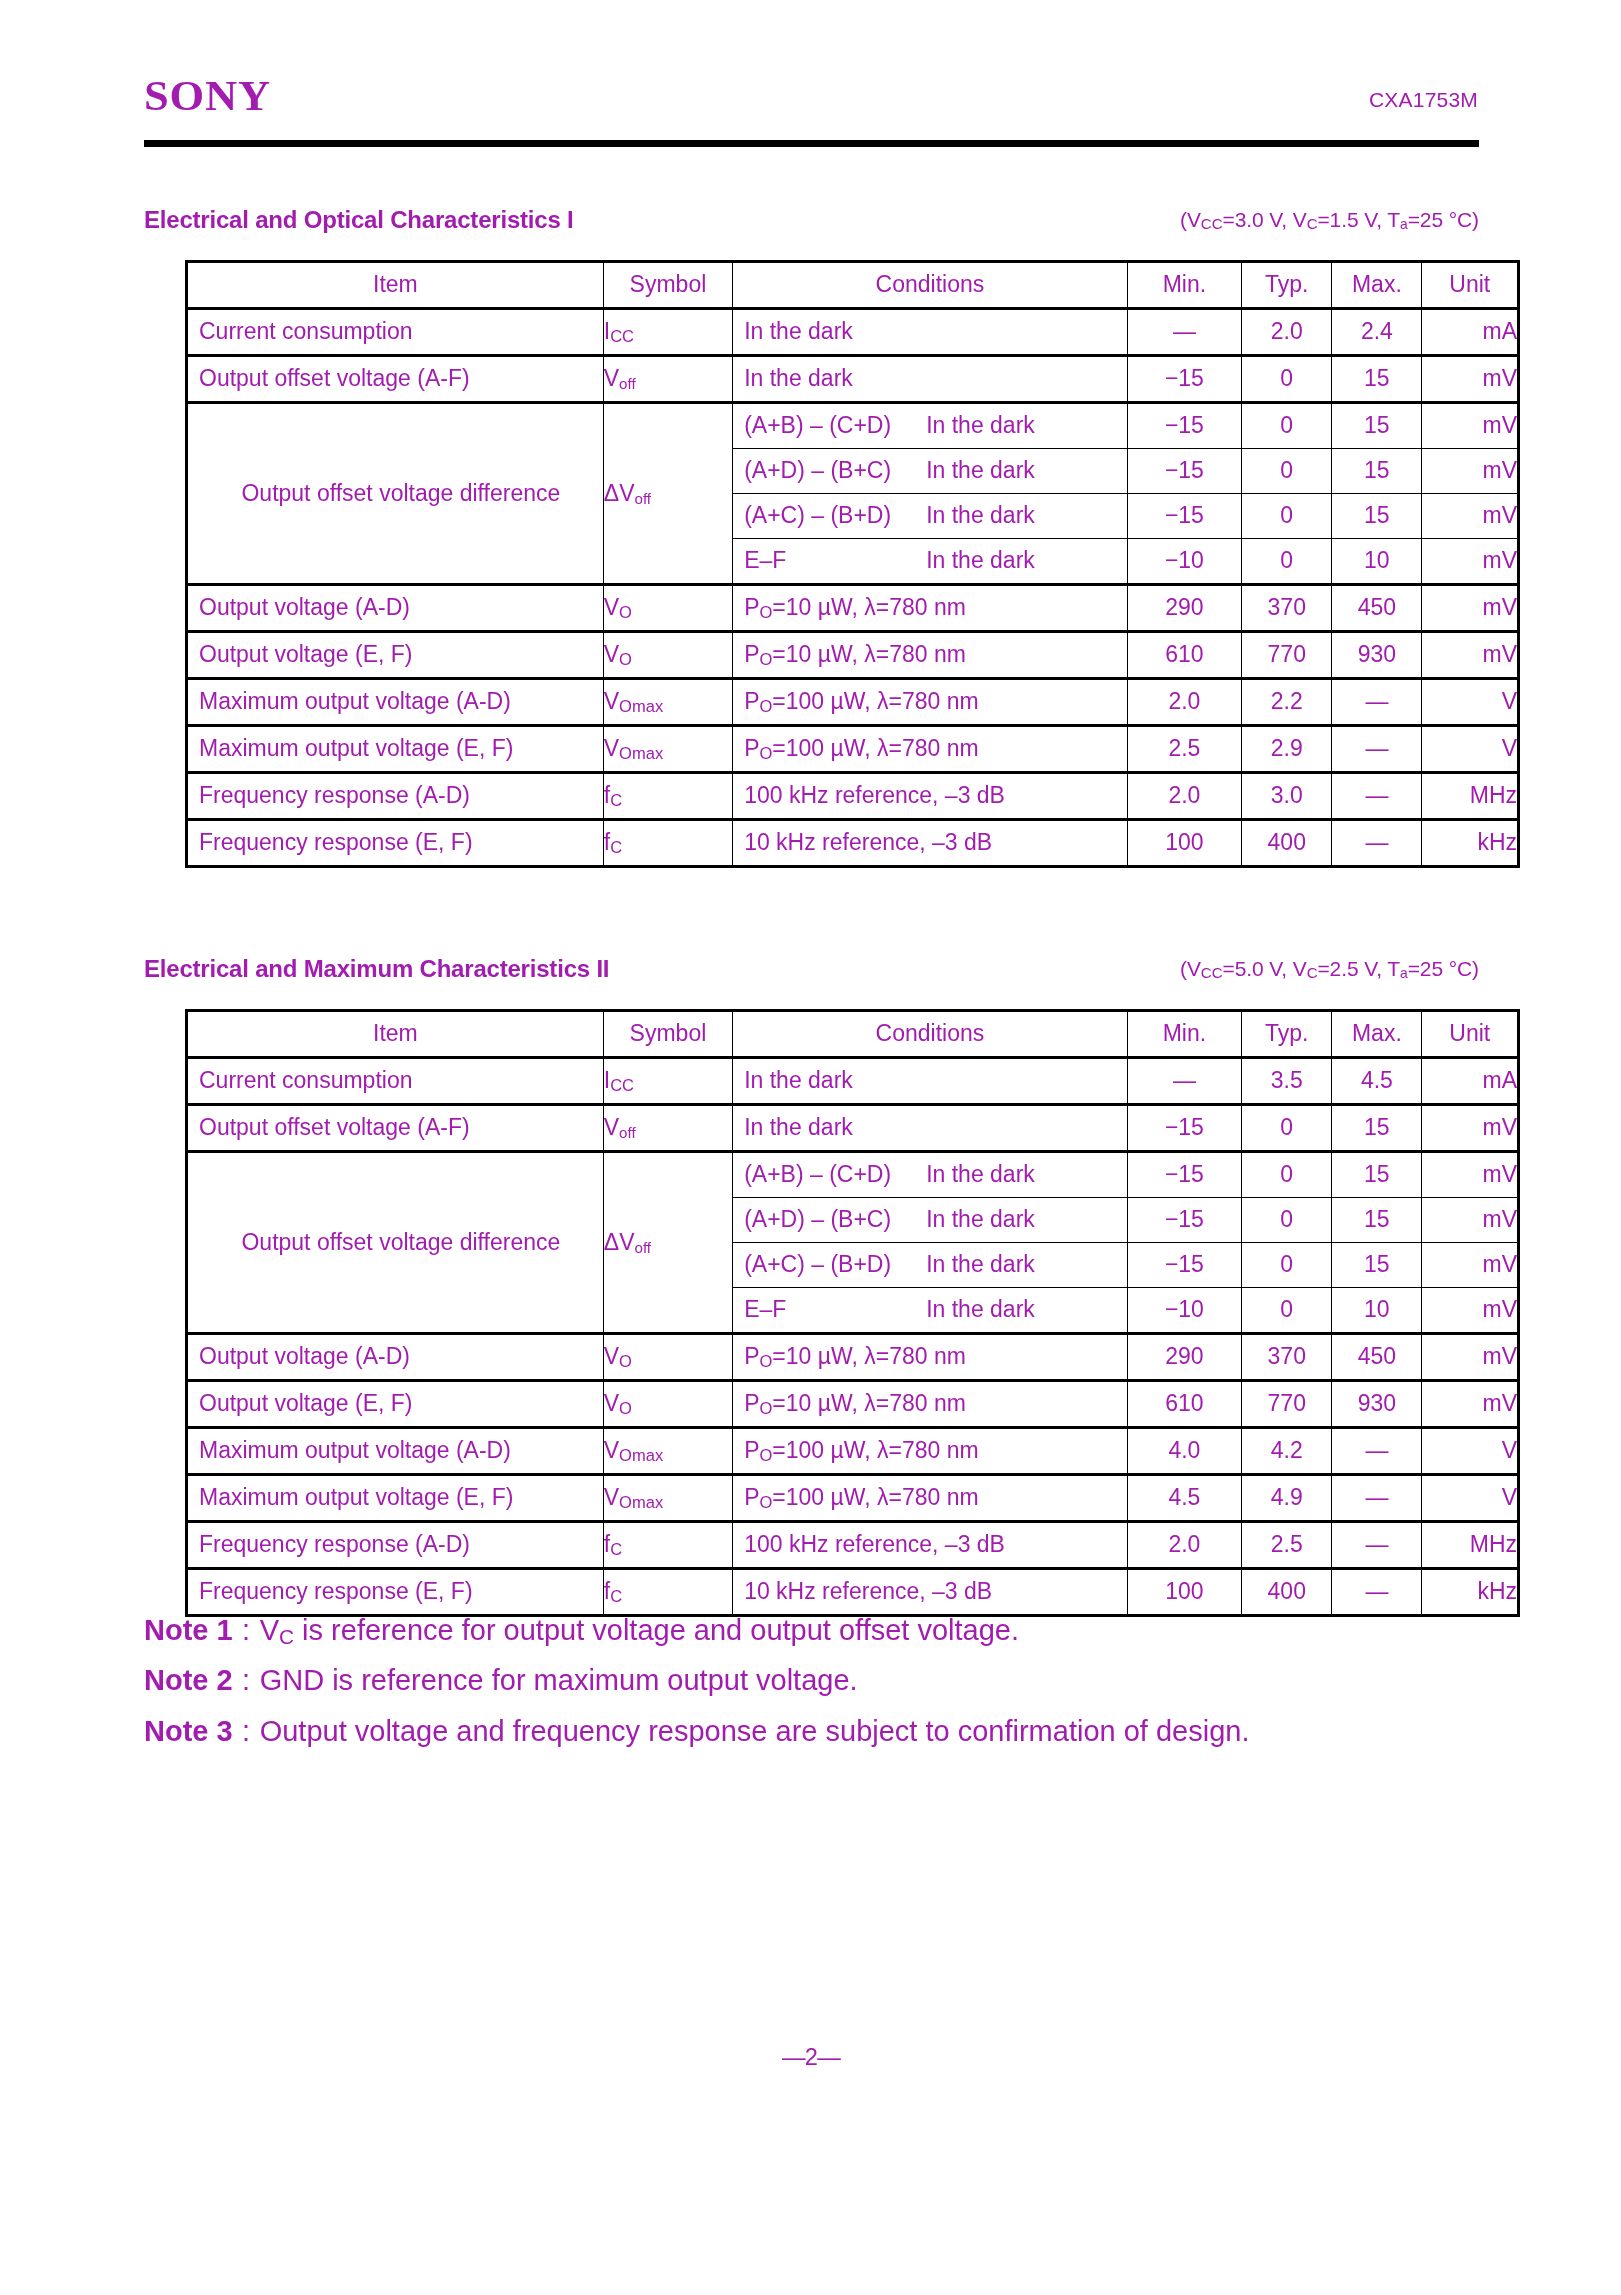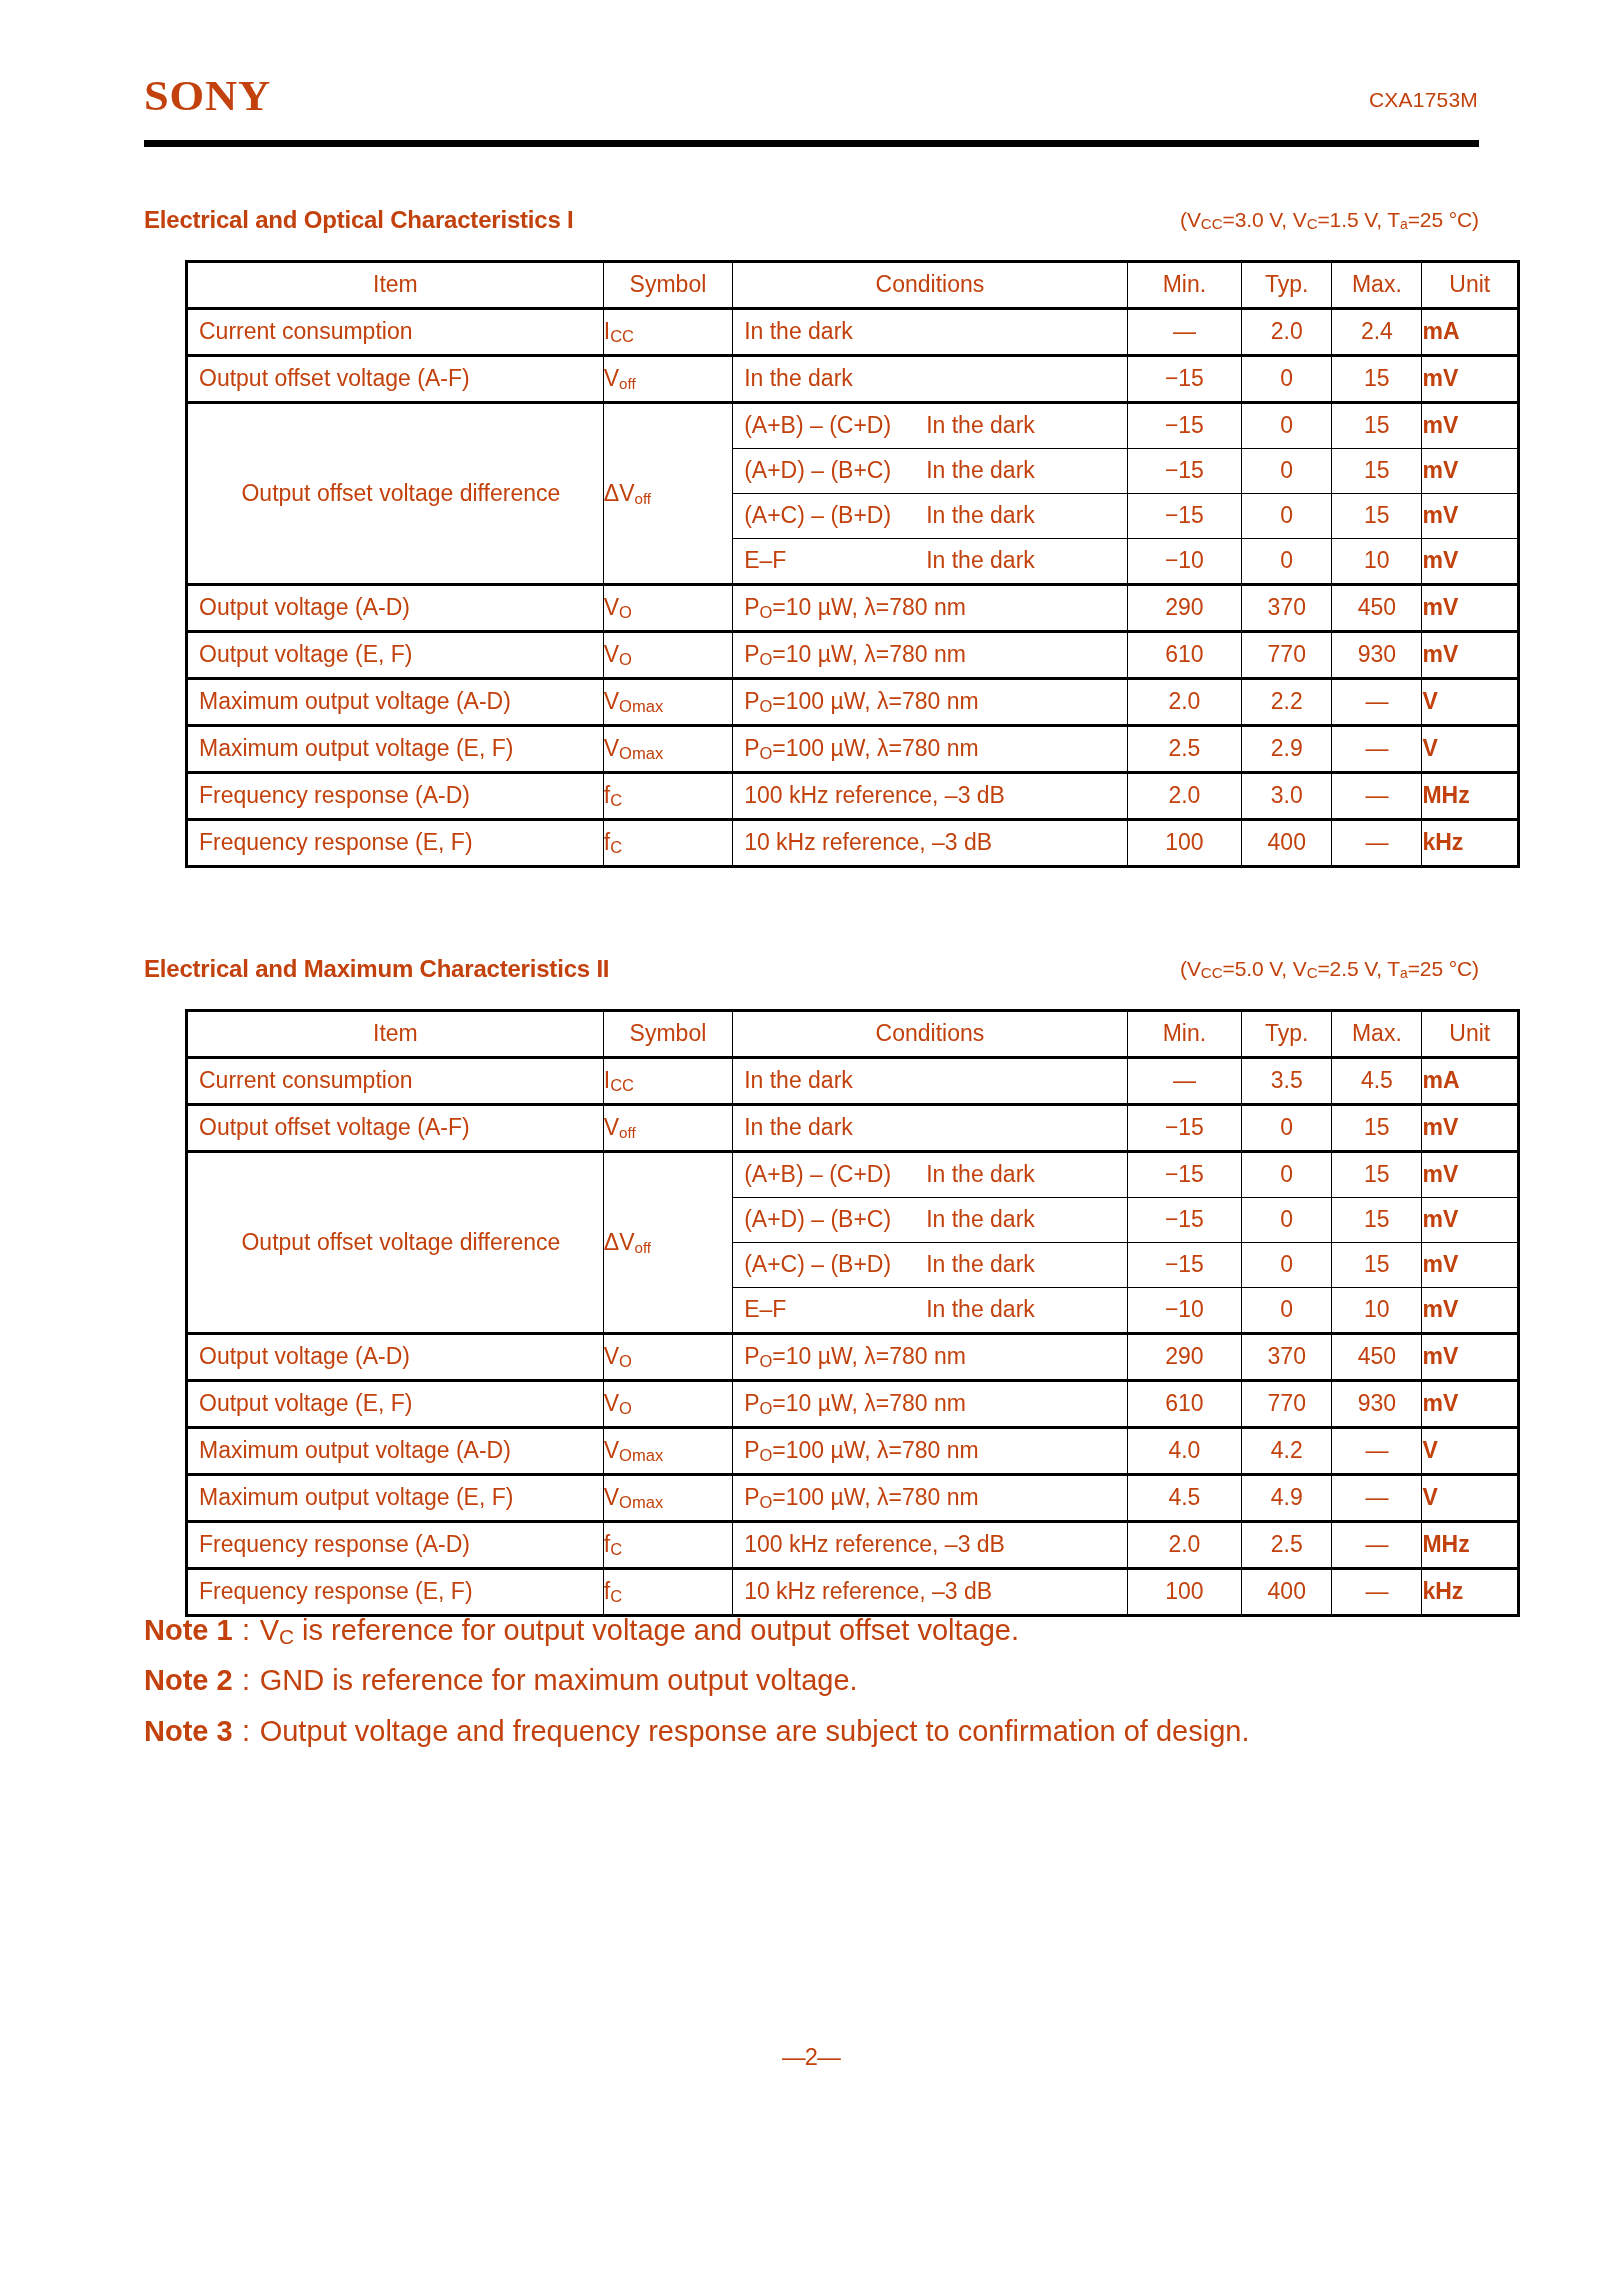--- a/index.html
+++ b/index.html
@@ -6,21 +6,21 @@
     margin: 0;
     padding: 0;
     background: #ffffff;
   }
   .page {
     position: relative;
     width: 1622px;
     height: 2246px;
     background: #ffffff;
     font-family: "Liberation Sans", sans-serif;
-    color: #c2410c;
+    color: #a21caf;
     box-sizing: border-box;
     overflow: hidden;
   }
 
   
   .header {
     position: absolute;
     left: 144px;
     top: 75px;
     width: 1334px;
@@ -134,22 +134,21 @@
   }
   table.spec td.cond {
     padding-left: 11px;
     text-align: left;
     white-space: nowrap;
   }
   table.spec td.num {
     text-align: center;
   }
   table.spec td.unit {
-    text-align: left;
-    font-weight: bold;
+    text-align: right;
   }
   
   table.spec tr.grp > td,
   table.spec tr.grp > th {
     border-top-width: 3.1px;
   }
   table.spec tr.head th {
     border-bottom-width: 3.1px;
   }
 

